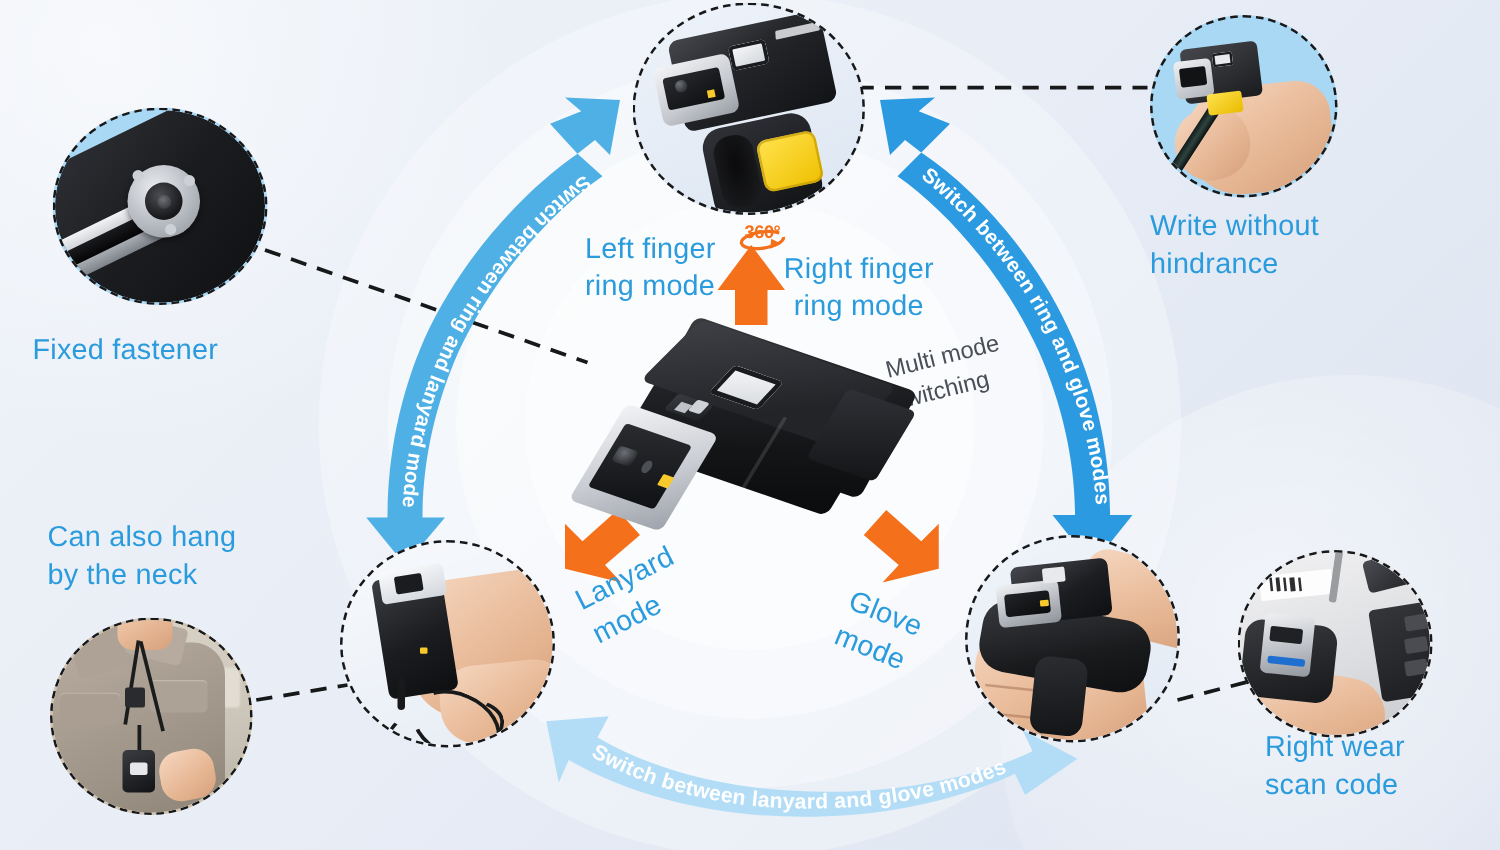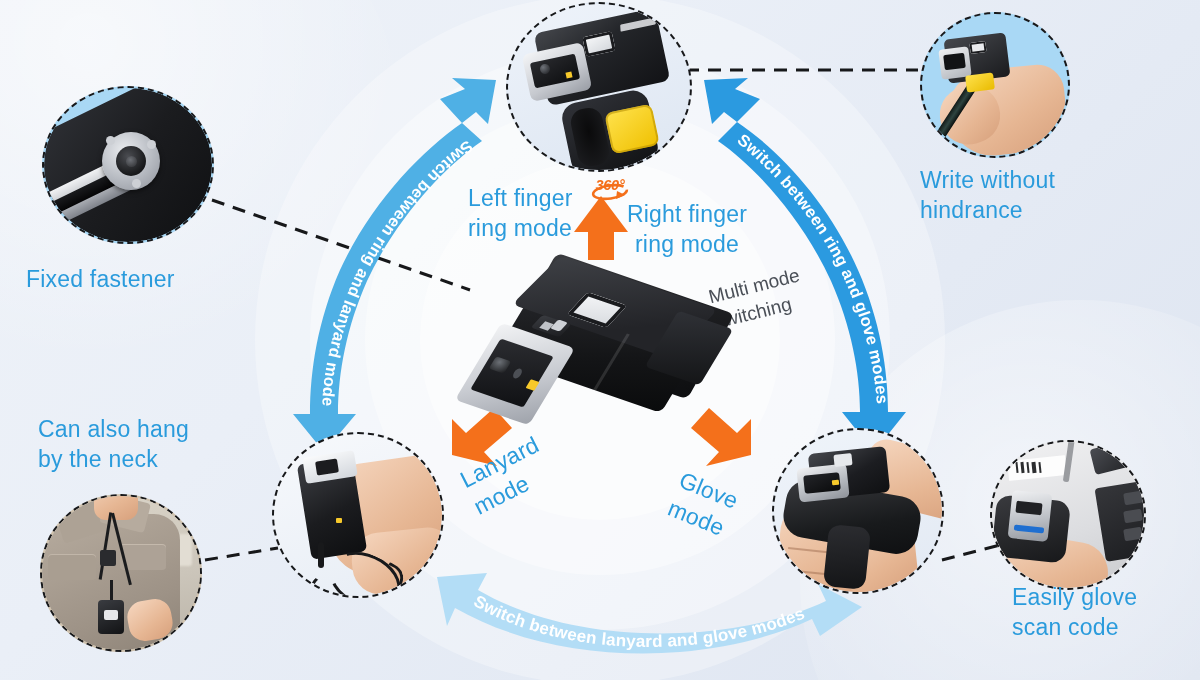--- a/index.html
+++ b/index.html
@@ -173,21 +173,21 @@
 
     <g>
       <path d="M 452 455 L 452 419 L 466 433 L 494 408 L 512 428 L 484 452 L 497 466 Z" fill="#f4701b"></path>
     </g>
 
     <g>
       <path d="M 751 455 L 751 419 L 737 433 L 709 408 L 691 428 L 719 452 L 706 466 Z" fill="#f4701b" transform="translate(0,0)"></path>
     </g>
   </svg>
 
-  <div class="badge360" style="left:586px; top:173px;font-style:italic;">
+  <div class="badge360" style="left:586px; top:173px;">
     <svg width="48" height="30" viewBox="0 0 48 30">
       <ellipse cx="24" cy="19" rx="17" ry="6.5" fill="none" stroke="#f4701b" stroke-width="2.6" stroke-dasharray="72 18" transform="rotate(-8 24 19)"></ellipse>
       <path d="M 30 26 L 39 22 L 31 18 Z" fill="#f4701b"></path>
       <text x="24" y="17" text-anchor="middle" font-family="Liberation Sans, sans-serif" font-size="14.5" font-weight="bold" fill="#f4701b">360°</text>
     </svg>
   </div>
 
   <div class="lbl" style="left:468px; top:183px; text-align:left;">Left finger
 ring mode</div>
 
@@ -432,21 +432,21 @@
       <div class="skin" style="position:absolute; left:6px; top:96px; width:110px; height:64px;
                   border-radius:30px; transform:rotate(10deg);"></div>
       <div style="position:absolute; left:2px; top:56px; width:74px; height:62px;
                   background:linear-gradient(160deg,#3a3b3f,#17181a); border-radius:14px; transform:rotate(6deg);"></div>
       <div style="position:absolute; left:18px; top:50px; width:40px; height:48px;
                   background:linear-gradient(165deg,#f0f1f3,#b9bdc3 60%,#92969d); border-radius:5px; transform:rotate(6deg);"></div>
       <div style="position:absolute; left:24px; top:60px; width:26px; height:12px; background:#202124; border-radius:2px; transform:rotate(6deg);"></div>
       <div style="position:absolute; left:22px; top:84px; width:30px; height:6px; background:#1f6fd0; border-radius:2px; transform:rotate(6deg);"></div>
     </div>
   </div>
-  <div class="lbl" style="left:1012px; top:582px;">Easily glove
+  <div class="lbl" style="left:1012px; top:582px;">Right wear
 scan code</div>
 
   <div class="scanner" style="left:470px; top:268px; width:260px; height:180px;">
 
     <div class="sc-body" style="left:58px; top:10px; width:188px; height:96px; transform:rotate(19deg) skewX(-10deg);"></div>
     <div class="sc-body" style="left:44px; top:30px; width:176px; height:92px; transform:rotate(19deg) skewX(-12deg);
                                 background:linear-gradient(160deg,#2b2c30,#141517 60%,#0a0b0c);"></div>
 
     <div style="position:absolute; left:62px; top:8px; width:166px; height:62px;
                 background:linear-gradient(150deg,#3e4045,#232428 70%);

